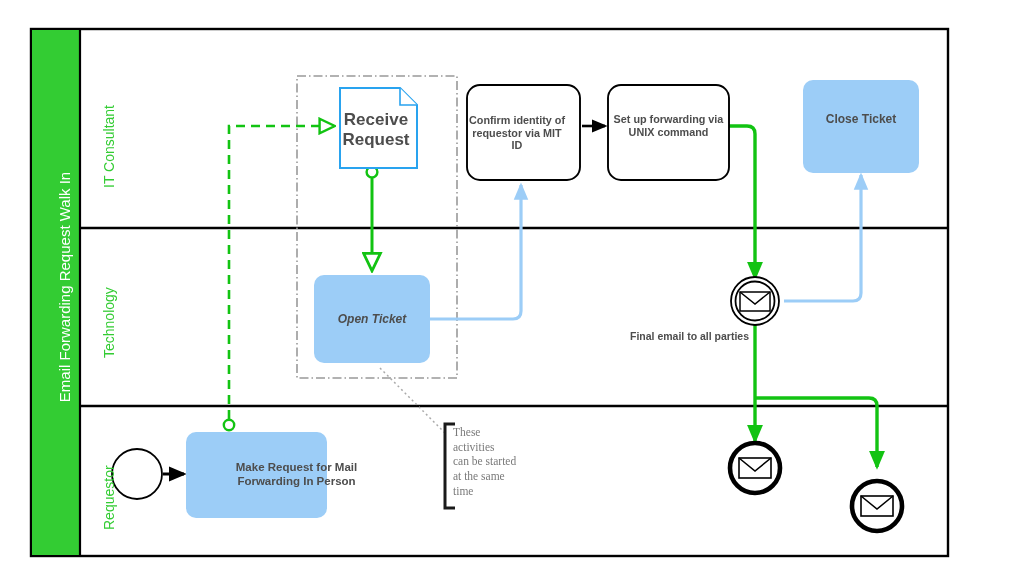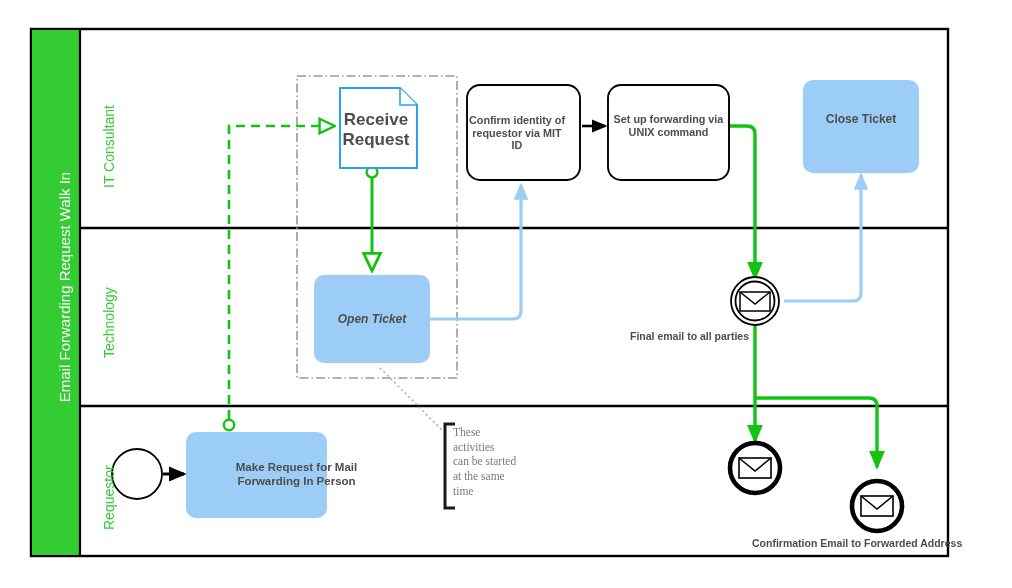--- a/index.html
+++ b/index.html
@@ -170,21 +170,20 @@
   <div class="node-label" style="left:803px; top:80px; width:116px; height:78px; font-size:12px;">Close Ticket</div>
 
   <div class="node-label" style="left:314px; top:275px; width:116px; height:88px; font-size:12px;font-style:italic;">Open Ticket</div>
 
   <div class="node-label" style="left:186px; top:432px; width:141px; height:86px; font-size:11.5px; white-space:pre-line;margin-left:40px;">Make Request for Mail
 Forwarding In Person</div>
 
   <div class="event-caption" style="left:630px; top:330px; width:250px;">Final email to all parties</div>
 
 
-  <div class="event-caption" style="left:752px; top:537px; width:250px;">Confirmation Email to Forwarded Address</div>
 
   <div class="annotation-text" style="left:453px; top:425px; width:92px;font-family:Liberation Serif, serif;">These
 activities
 can be started
 at the same
 time</div>
 
 </div>
 
 </body></html>

